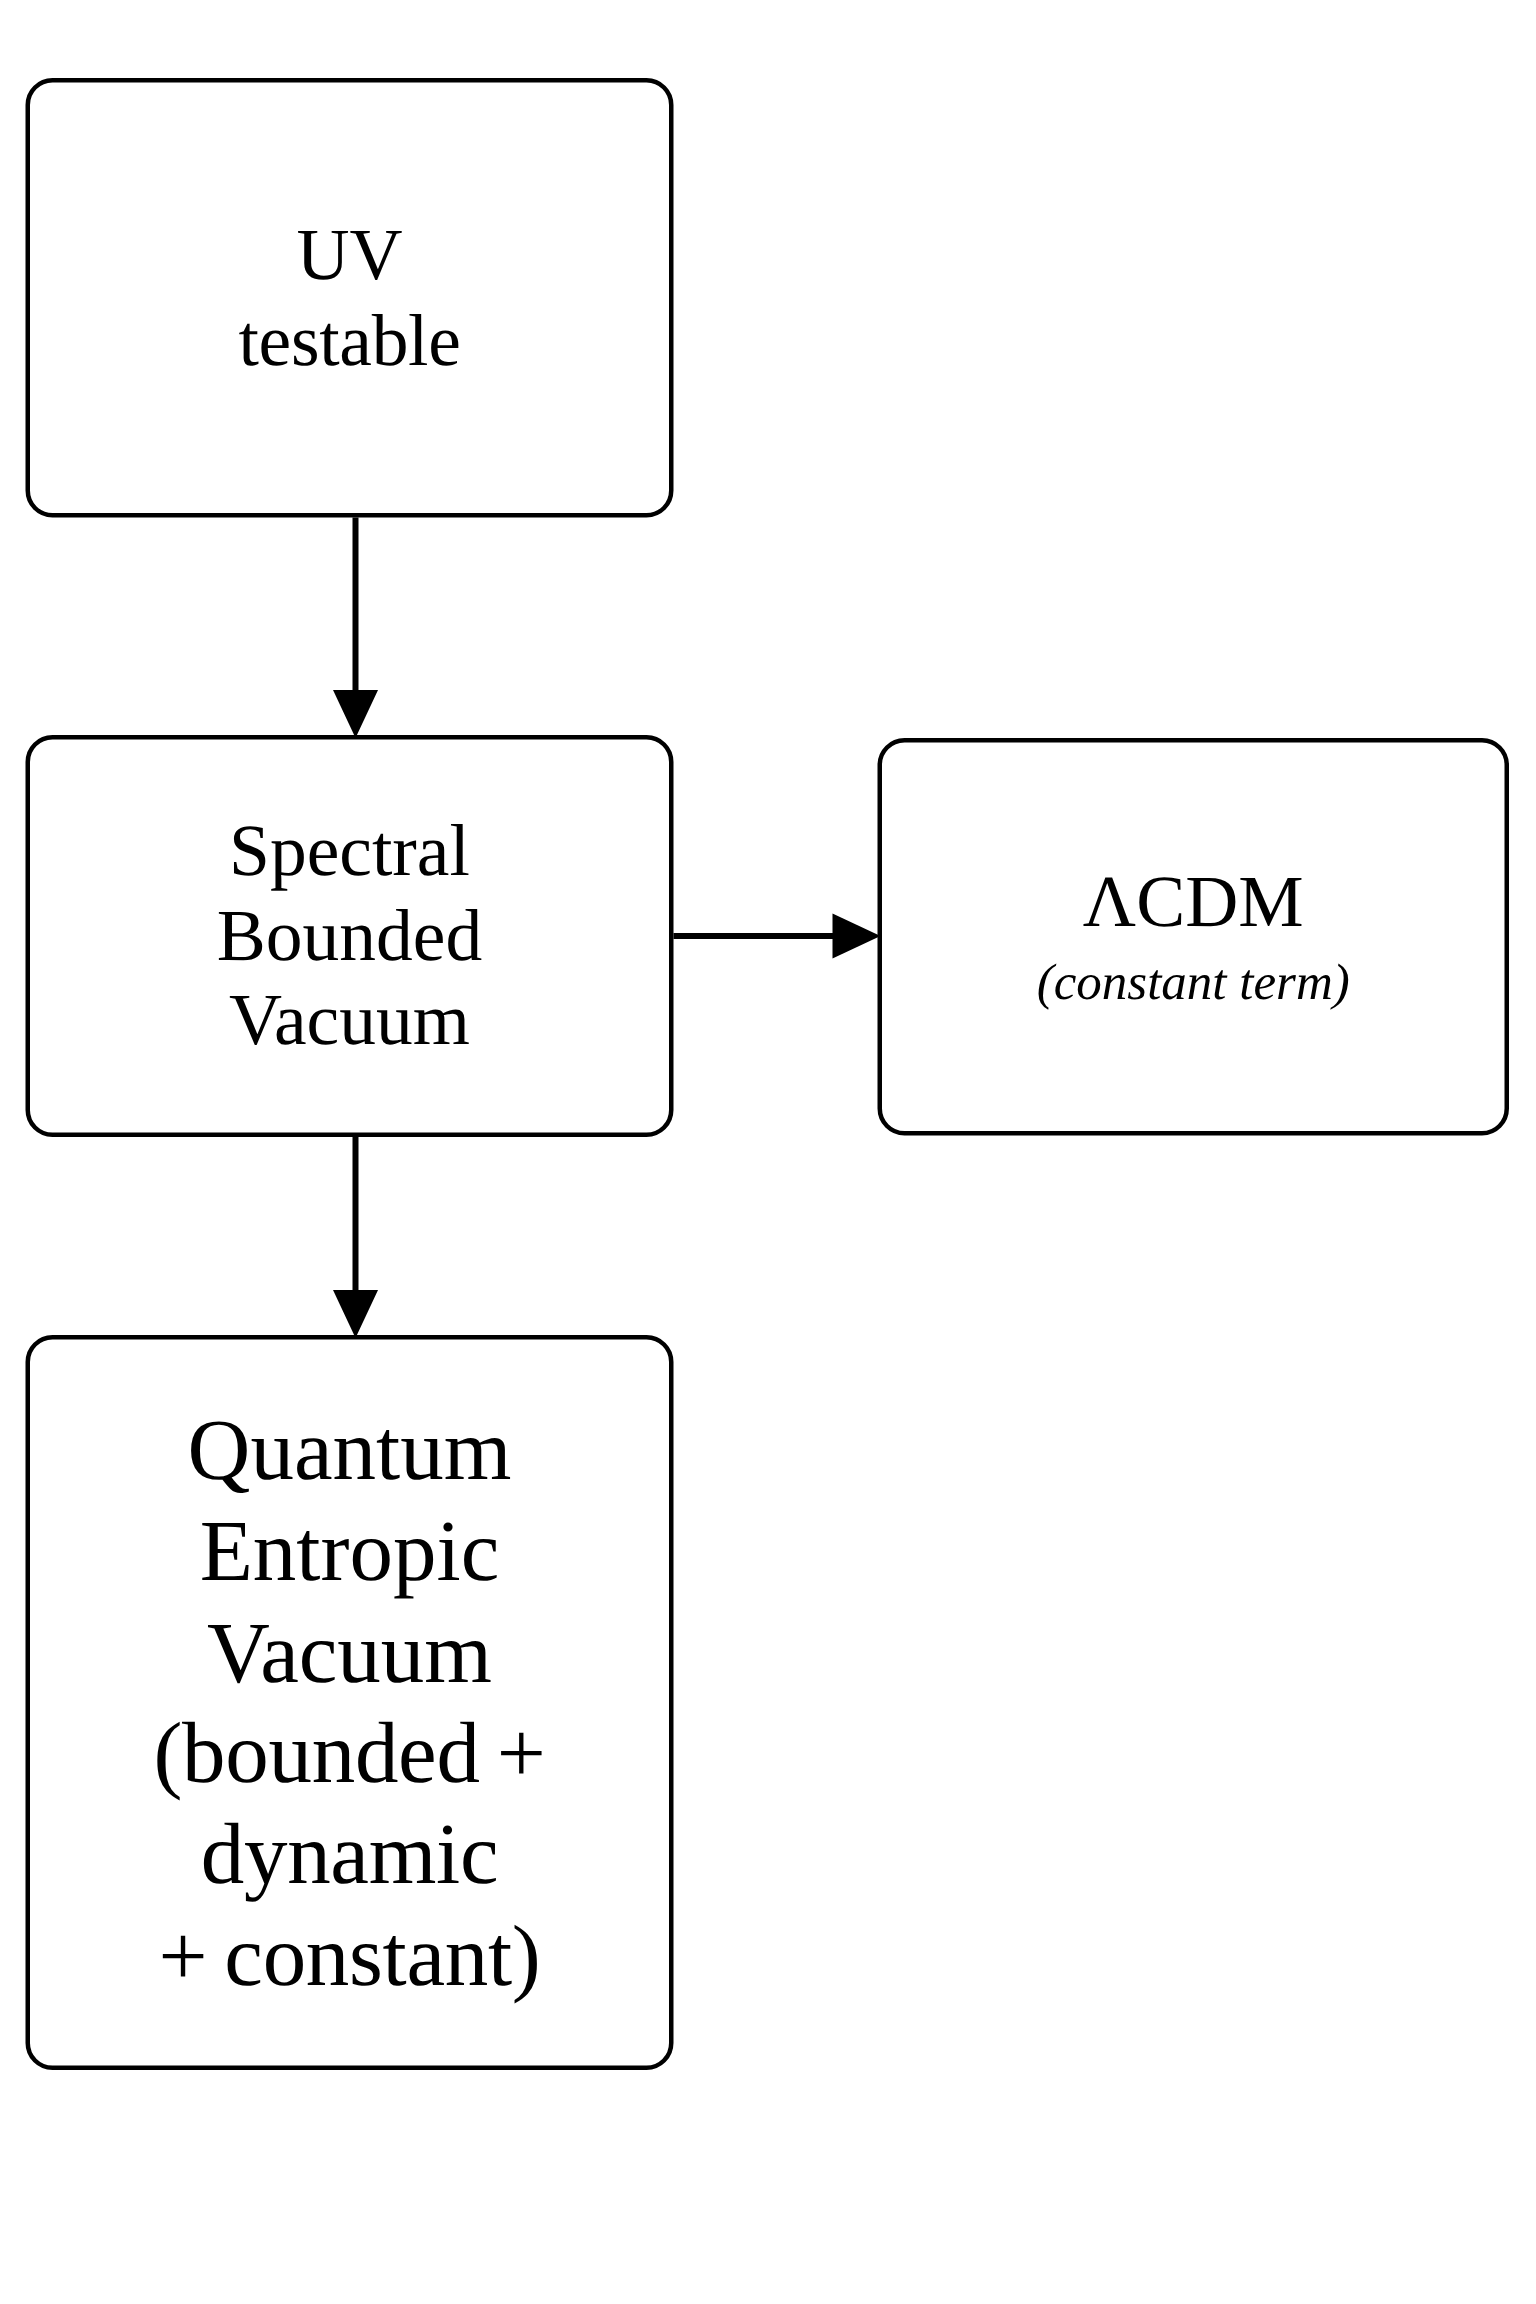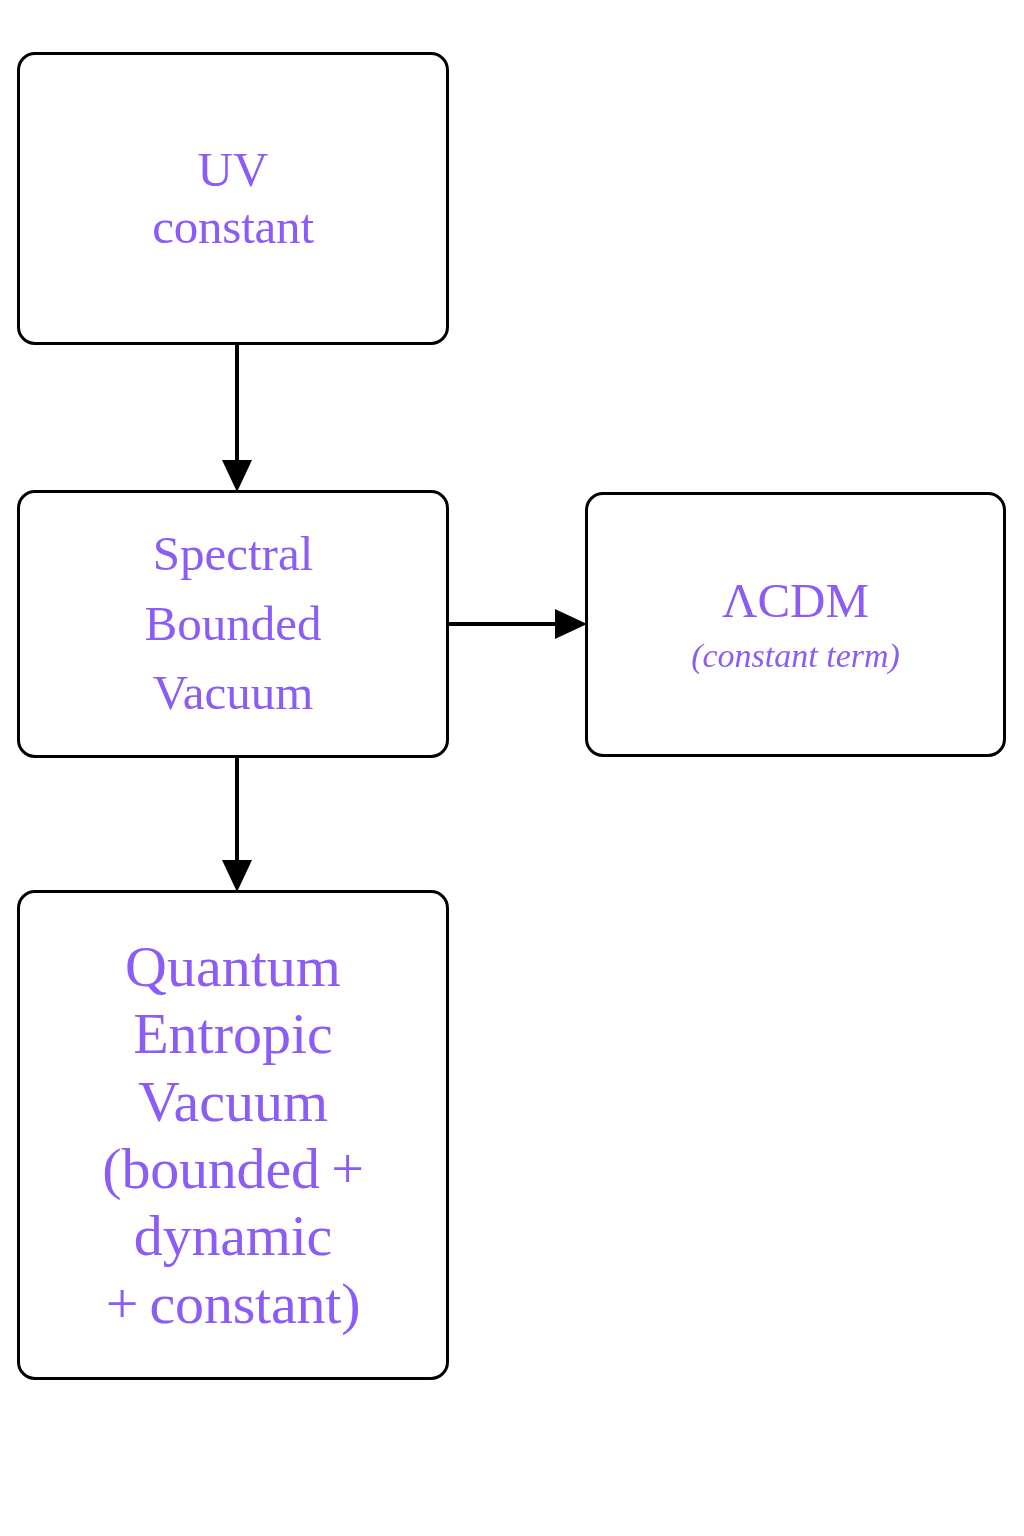--- a/index.html
+++ b/index.html
@@ -7,21 +7,21 @@
     padding: 0;
     background: #ffffff;
   }
   #canvas {
     position: relative;
     width: 1024px;
     height: 1536px;
     background: #ffffff;
     overflow: hidden;
     font-family: "Liberation Serif", "DejaVu Serif", serif;
-    color: #8b5cf6;
+    color: #000000;
   }
   .node {
     position: absolute;
     box-sizing: border-box;
     background: #ffffff;
     border: 3px solid #000000;
     border-radius: 18px;
     display: flex;
     flex-direction: column;
     align-items: center;
@@ -29,21 +29,21 @@
     text-align: center;
     line-height: 1.16;
     white-space: nowrap;
   }
   .node .line {
     display: block;
   }
 
   
   #node-uv      { left: 17px;  top: 52px;  width: 432px; height: 293px; font-size: 49px; }
-  #node-sbv     { left: 17px;  top: 490px; width: 432px; height: 268px; font-size: 49px; gap: 13px; }
+  #node-sbv     { left: 17px;  top: 490px; width: 432px; height: 268px; font-size: 49px; }
   #node-lcdm    { left: 585px; top: 492px; width: 421px; height: 265px; font-size: 49px; align-items: center; }
   #node-qev     { left: 17px;  top: 890px; width: 432px; height: 490px; font-size: 58px; }
 
   #node-lcdm .line.sub { font-size: 34px; margin-top: 6px; font-style: italic; }
   #node-uv  .line.l2 { letter-spacing: -0.2px; }
   #node-qev .line.paren { letter-spacing: -0.2px; }
 
   
   #edges {
     position: absolute;
@@ -73,21 +73,21 @@
     </g>
 
     <g>
       <line x1="237" y1="758" x2="237" y2="876"></line>
       <polygon points="237,892 222,860 252,860"></polygon>
     </g>
   </svg>
 
   <div class="node" id="node-uv">
     <span class="line l1">UV</span>
-    <span class="line l2">constant</span>
+    <span class="line l2">testable</span>
   </div>
 
   <div class="node" id="node-sbv">
     <span class="line l1">Spectral</span>
     <span class="line l2">Bounded</span>
     <span class="line l3">Vacuum</span>
   </div>
 
   <div class="node" id="node-lcdm">
     <span class="line main">ΛCDM</span>

